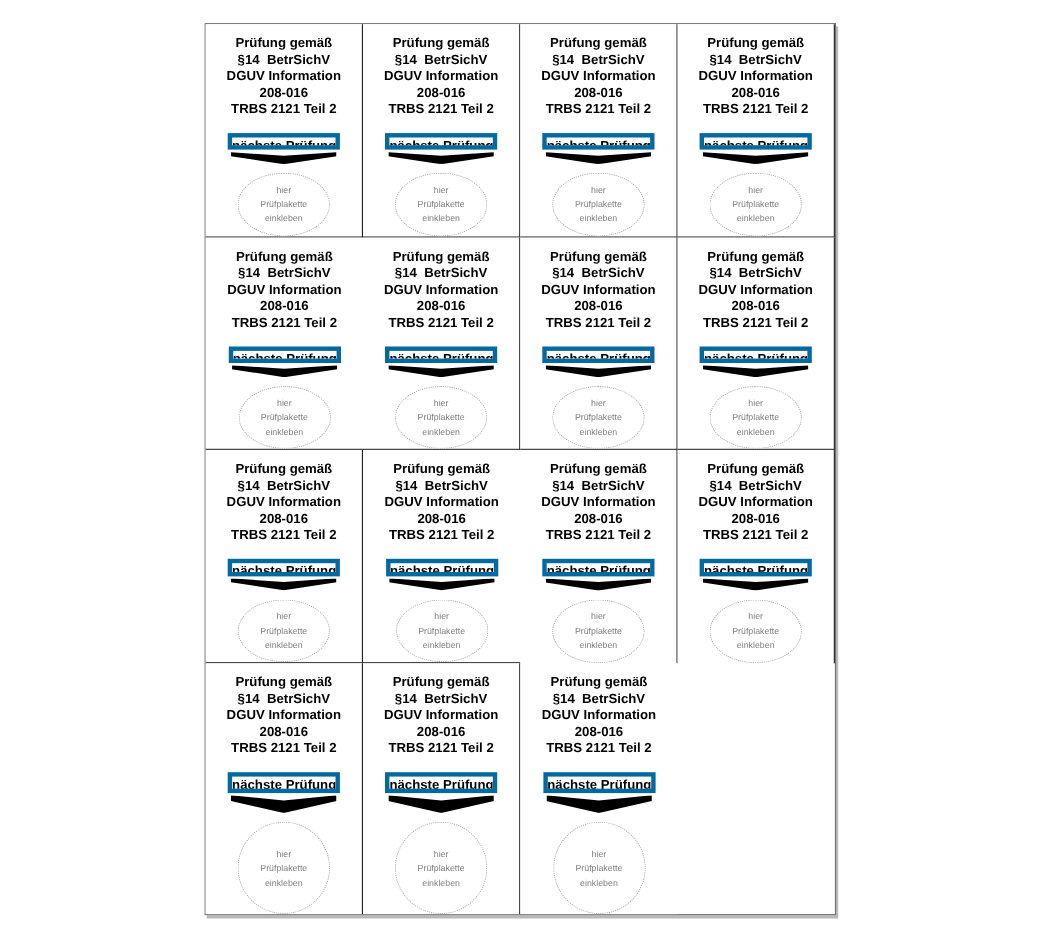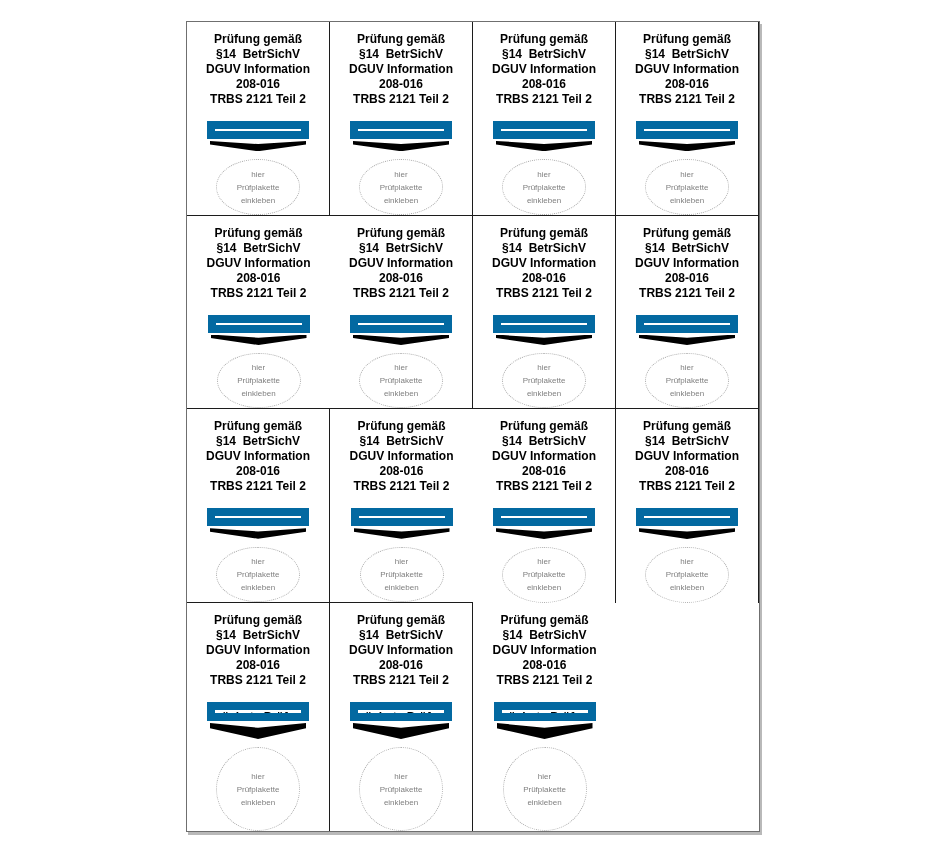--- a/index.html
+++ b/index.html
@@ -50,21 +50,21 @@
     color: #000000;
     letter-spacing: 0px;
   }
   .title .line { white-space: pre; }
 
   .banner {
     margin-top: 14px;
     width: 102px;
     height: 19px;
     box-sizing: border-box;
-    border: 8px solid #0369a1;
+    border: 4px solid #0369a1;
     background: #ffffff;
     font-weight: bold;
     font-size: 12px;
     line-height: 14px;
     text-align: center;
     color: #000000;
     white-space: pre;
     overflow: hidden;
   }
 

